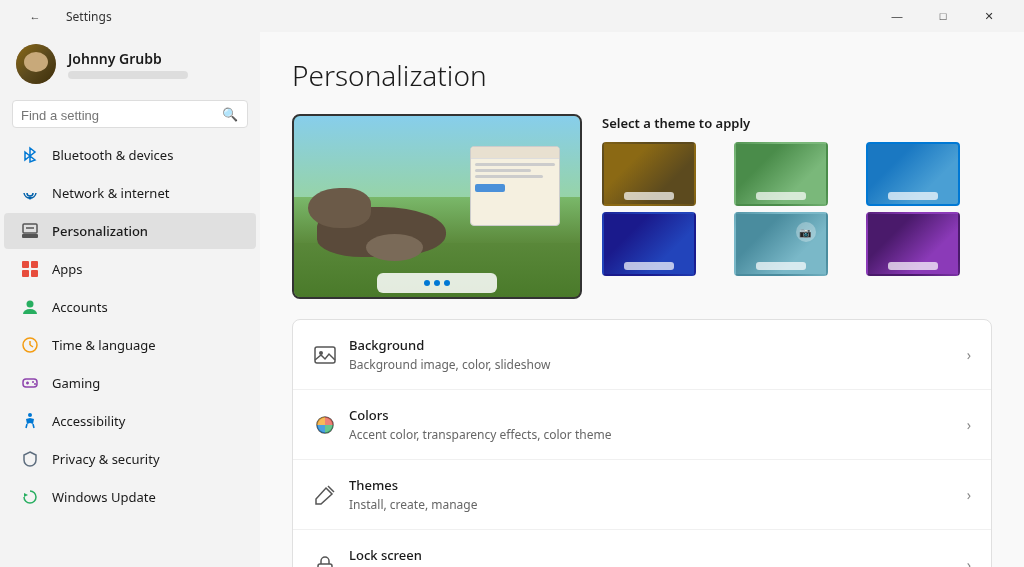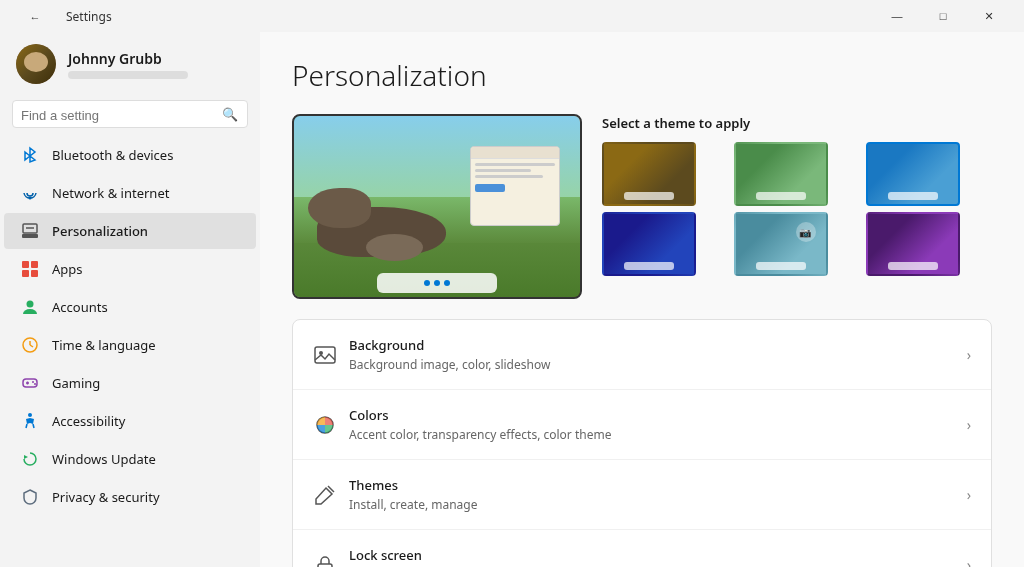--- a/index.html
+++ b/index.html
@@ -500,36 +500,36 @@
             <circle cx="9" cy="3" r="2" fill="#0078d4"></circle>
             <path d="M5 7 L9 6 L13 7 L12 12 L9 11 L6 12Z" fill="#0078d4"></path>
             <line x1="6" y1="12" x2="5" y2="16" stroke="#0078d4" stroke-width="1.5"></line>
             <line x1="12" y1="12" x2="13" y2="16" stroke="#0078d4" stroke-width="1.5"></line>
           </svg>
       </span>
       <span class="nav-label">Accessibility</span>
     </div>
 
     <div class="nav-item">
+      <span class="nav-icon icon-privacy">
+        <svg width="18" height="18" viewBox="0 0 18 18">
+            <path d="M9 2 L15 5 L15 10 A6 6 0 0 1 9 16 A6 6 0 0 1 3 10 L3 5Z" fill="none" stroke="#5d6d7e" stroke-width="1.5"></path>
+          </svg>
+      </span>
+      <span class="nav-label">Privacy &amp; security</span>
+    </div>
+
+    <div class="nav-item">
       <span class="nav-icon icon-update">
         <svg width="18" height="18" viewBox="0 0 18 18">
             <path d="M9 3 A6 6 0 1 1 3 9" fill="none" stroke="#27ae60" stroke-width="1.5"></path>
             <polygon points="3,5 3,9 7,7" fill="#27ae60"></polygon>
           </svg>
       </span>
       <span class="nav-label">Windows Update</span>
-    </div>
-
-    <div class="nav-item">
-      <span class="nav-icon icon-privacy">
-        <svg width="18" height="18" viewBox="0 0 18 18">
-            <path d="M9 2 L15 5 L15 10 A6 6 0 0 1 9 16 A6 6 0 0 1 3 10 L3 5Z" fill="none" stroke="#5d6d7e" stroke-width="1.5"></path>
-          </svg>
-      </span>
-      <span class="nav-label">Privacy &amp; security</span>
     </div>
 
   </nav>
 
   <main class="main-content">
 
     <h1 class="page-title">Personalization</h1>
 
     <div class="top-section">
 

